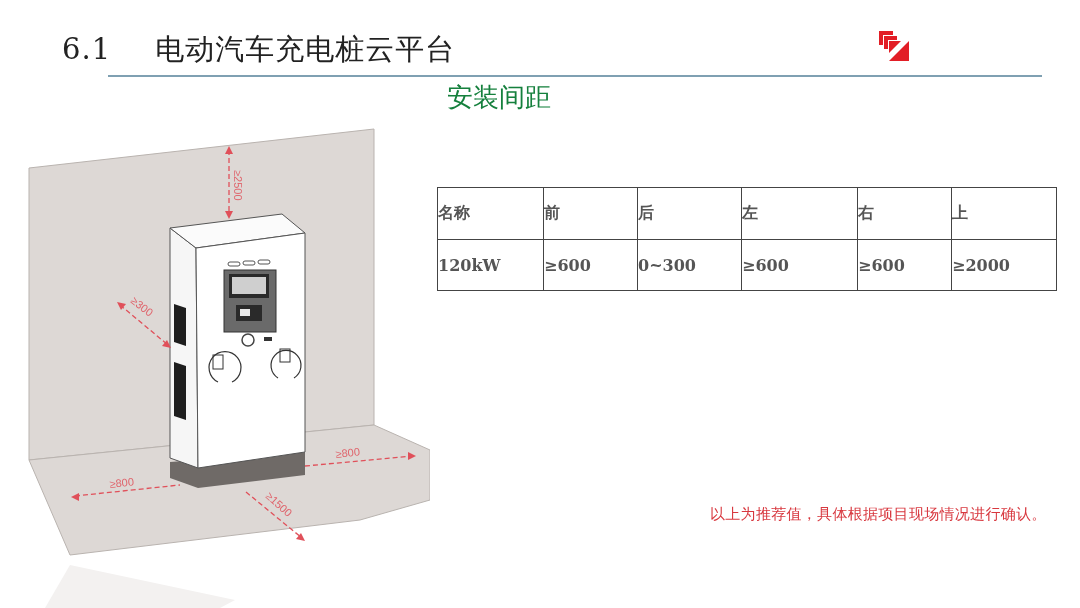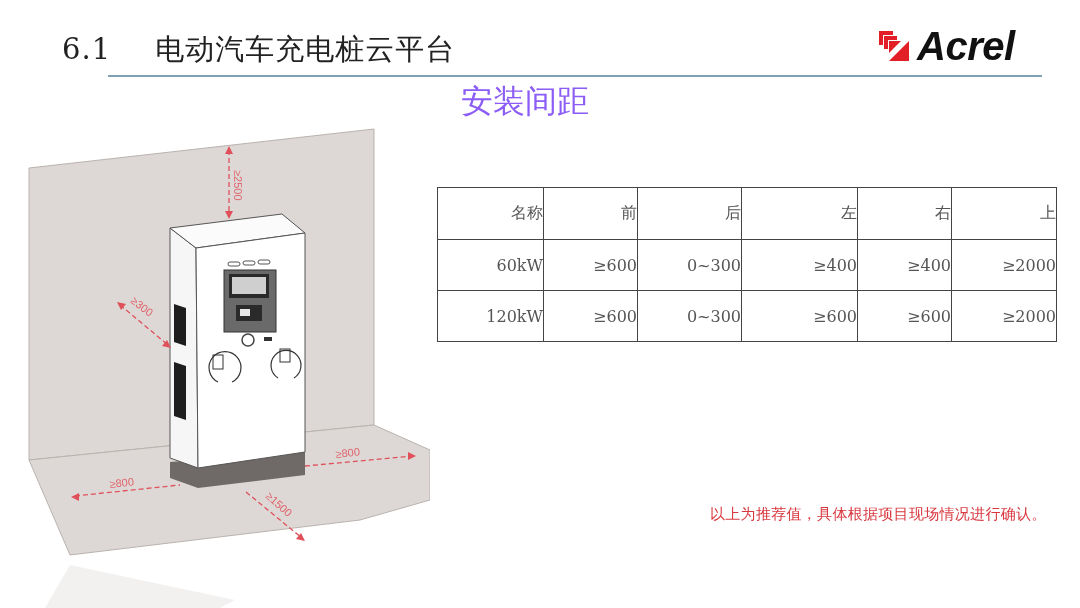--- a/index.html
+++ b/index.html
@@ -7,26 +7,26 @@
   body { position:relative; font-family:"DejaVu Serif", "Liberation Serif", serif; color:#333; }
 
   .header-title { position:absolute; left:62px; top:30px; font-size:29px; color:#222; letter-spacing:1px; white-space:nowrap; }
   .header-title .num { margin-right:44px; }
   .header-rule { position:absolute; left:108px; top:75px; width:934px; height:2px; background:#7fa0b2; }
 
   .logo { position:absolute; left:877px; top:26px; height:40px; display:flex; align-items:center; }
   .logo svg { display:block; }
   .logo-text { font-family:"Liberation Sans", sans-serif; font-weight:bold; font-style:italic; font-size:40px; color:#111; margin-left:6px; letter-spacing:-0.5px; line-height:40px; }
 
-  .section-title { position:absolute; left:461px; top:80px; font-size:32px; color:#8b5cf6; white-space:nowrap; }
+  .section-title { position:absolute; left:447px; top:80px; font-size:26px; color:#15803d; white-space:nowrap; }
 
   .illustration { position:absolute; left:0; top:120px; width:430px; height:488px; }
 
   .spec-table { position:absolute; left:437px; top:187px; border-collapse:collapse; font-size:16px; color:#555; }
-  .spec-table th, .spec-table td { border:1.4px solid #444; text-align:right; font-weight:normal; height:51px; }
+  .spec-table th, .spec-table td { border:1.4px solid #444; text-align:left; font-weight:bold; height:51px; }
   .spec-table th { height:52px; }
   .col-0 { width:106px; } .col-1 { width:94px; } .col-2 { width:104px; }
   .col-3 { width:116px; } .col-4 { width:94px; } .col-5 { width:105px; }
 
   .footnote { position:absolute; left:710px; top:505px; font-size:15px; color:#d8383f; white-space:nowrap; letter-spacing:0.3px; }
 </style>
 </head>
 <body>
 
 <div class="header-title">
@@ -34,21 +34,20 @@
 </div>
 <div class="header-rule"></div>
 
 <div class="logo">
   <svg width="34" height="34" viewBox="0 0 34 34">
     <path d="M2 2 H16 V6 H6 V16 H2 Z" fill="#e21e26"></path>
     <path d="M7 7 H20 V11 H11 V20 H7 Z" fill="#e21e26"></path>
     <path d="M12 32 L32 12 V32 Z" fill="#e21e26"></path>
     <path d="M12 12 H24 L12 24 Z" fill="#e21e26"></path>
   </svg>
-  <span class="logo-text">Acrel</span>
 </div>
 
 <div class="section-title">安装间距</div>
 
 <div class="illustration">
   <svg width="430" height="488" viewBox="0 120 430 488">
 
     <polygon points="29,168 374,129 374,425 29,460" fill="#ddd8d5" stroke="#b9b3af" stroke-width="1"></polygon>
 
     <polygon points="29,460 374,425 430,450 430,500 360,520 70,555" fill="#ddd8d5" stroke="#b9b3af" stroke-width="1"></polygon>
@@ -116,28 +115,20 @@
       <th class="col-0">名称</th>
       <th class="col-1">前</th>
       <th class="col-2">后</th>
       <th class="col-3">左</th>
       <th class="col-4">右</th>
       <th class="col-5">上</th>
     </tr>
   </thead>
   <tbody>
     <tr>
-      <td>60kW</td>
-      <td>≥600</td>
-      <td>0~300</td>
-      <td>≥400</td>
-      <td>≥400</td>
-      <td>≥2000</td>
-    </tr>
-    <tr>
       <td>120kW</td>
       <td>≥600</td>
       <td>0~300</td>
       <td>≥600</td>
       <td>≥600</td>
       <td>≥2000</td>
     </tr>
   </tbody>
 </table>
 

